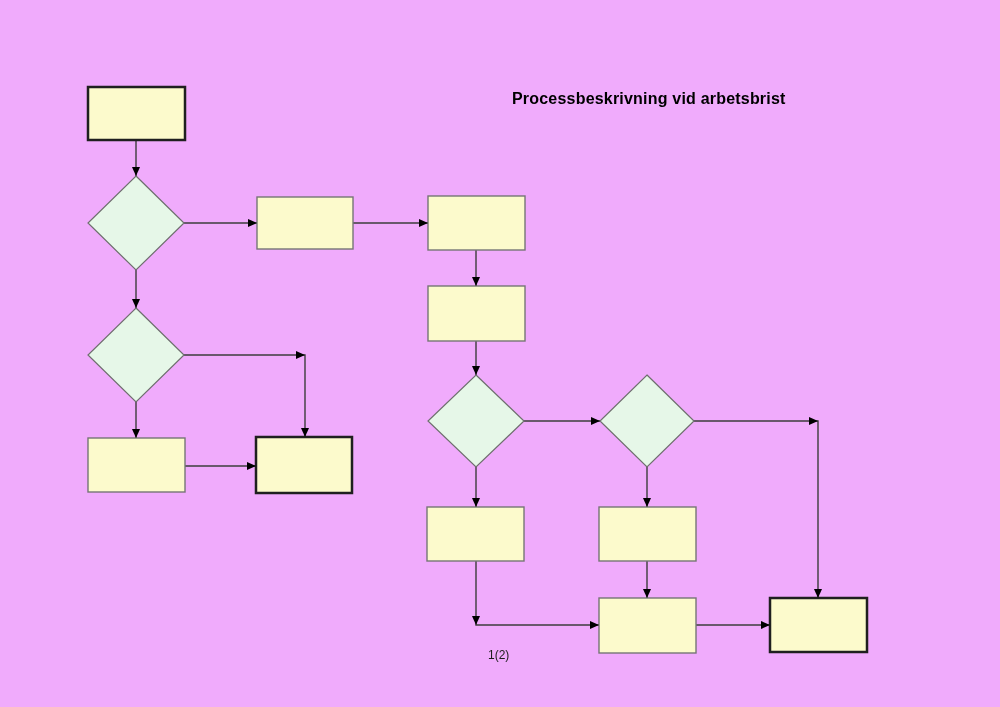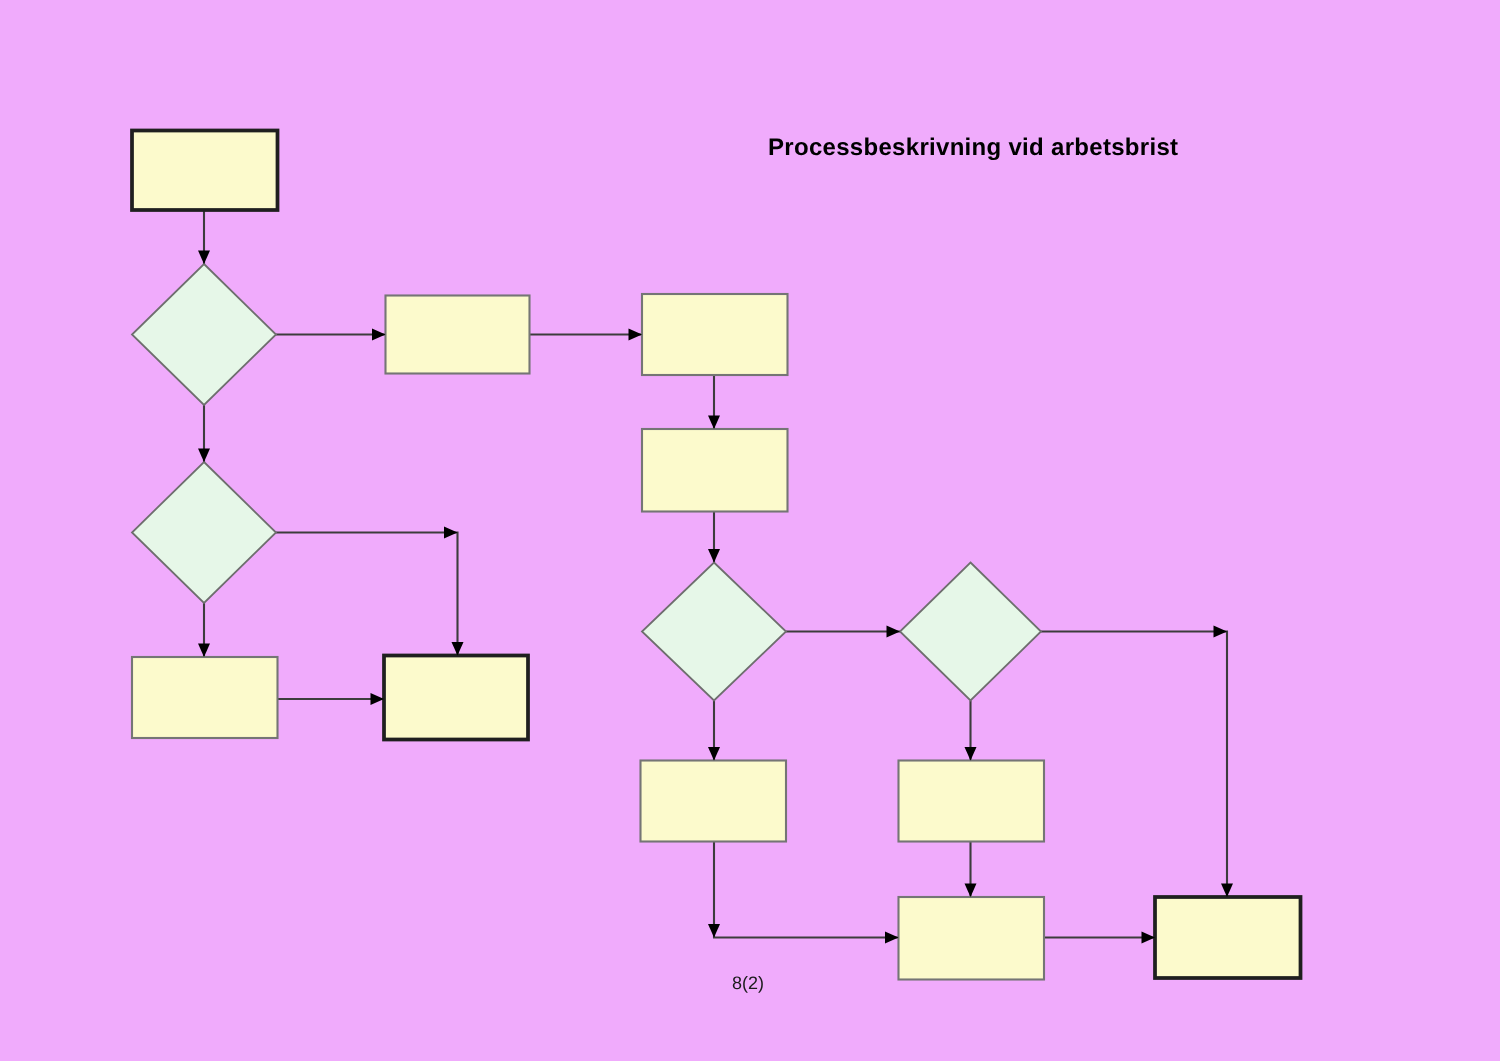--- a/index.html
+++ b/index.html
@@ -91,14 +91,14 @@
         <polygon points="647,507 643,498 651,498" fill="#000000"></polygon>
         <polygon points="476,625 472,616 480,616" fill="#000000"></polygon>
         <polygon points="599,625 590,621 590,629" fill="#000000"></polygon>
         <polygon points="647,598 643,589 651,589" fill="#000000"></polygon>
         <polygon points="818,421 809,417 809,425" fill="#000000"></polygon>
         <polygon points="818,598 814,589 822,589" fill="#000000"></polygon>
         <polygon points="770,625 761,621 761,629" fill="#000000"></polygon>
       </g>
     </svg>
   <div class="diagram-title">Processbeskrivning vid arbetsbrist</div>
-  <div class="page-label">8(2)</div>
+  <div class="page-label">1(2)</div>
 </div>
 
 </body></html>

